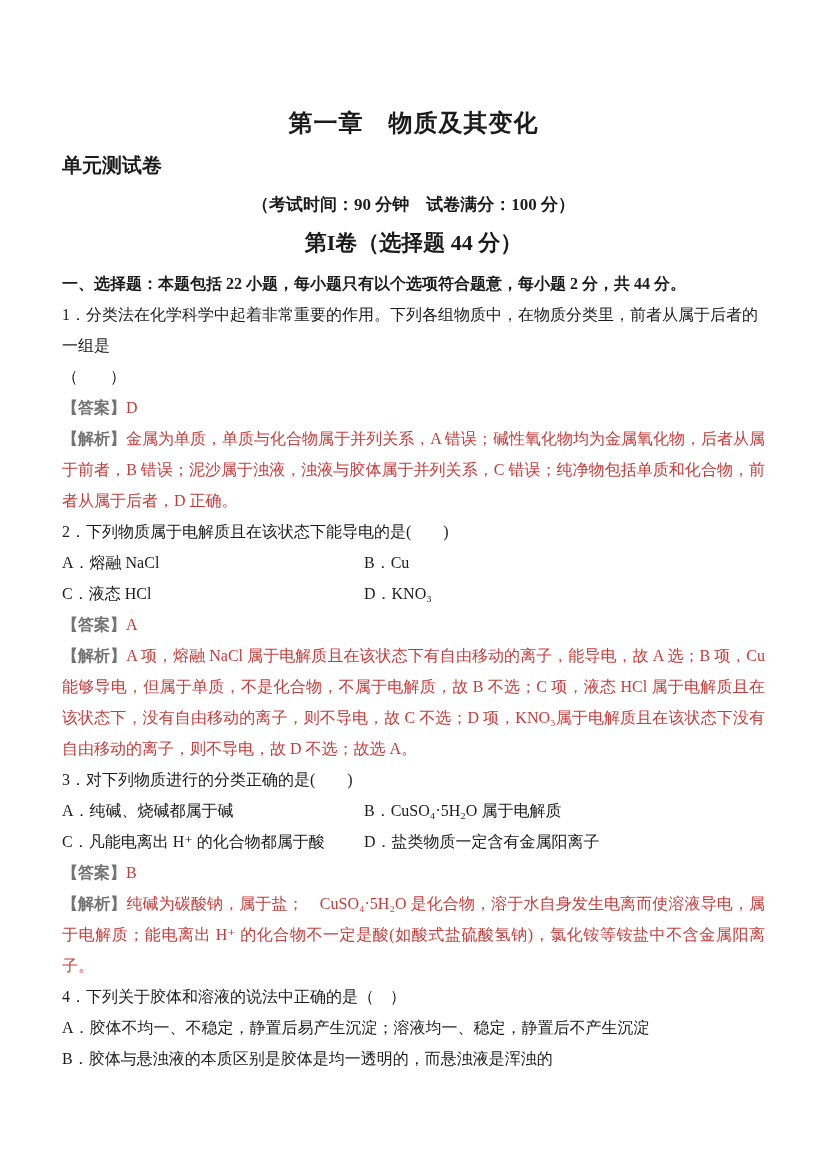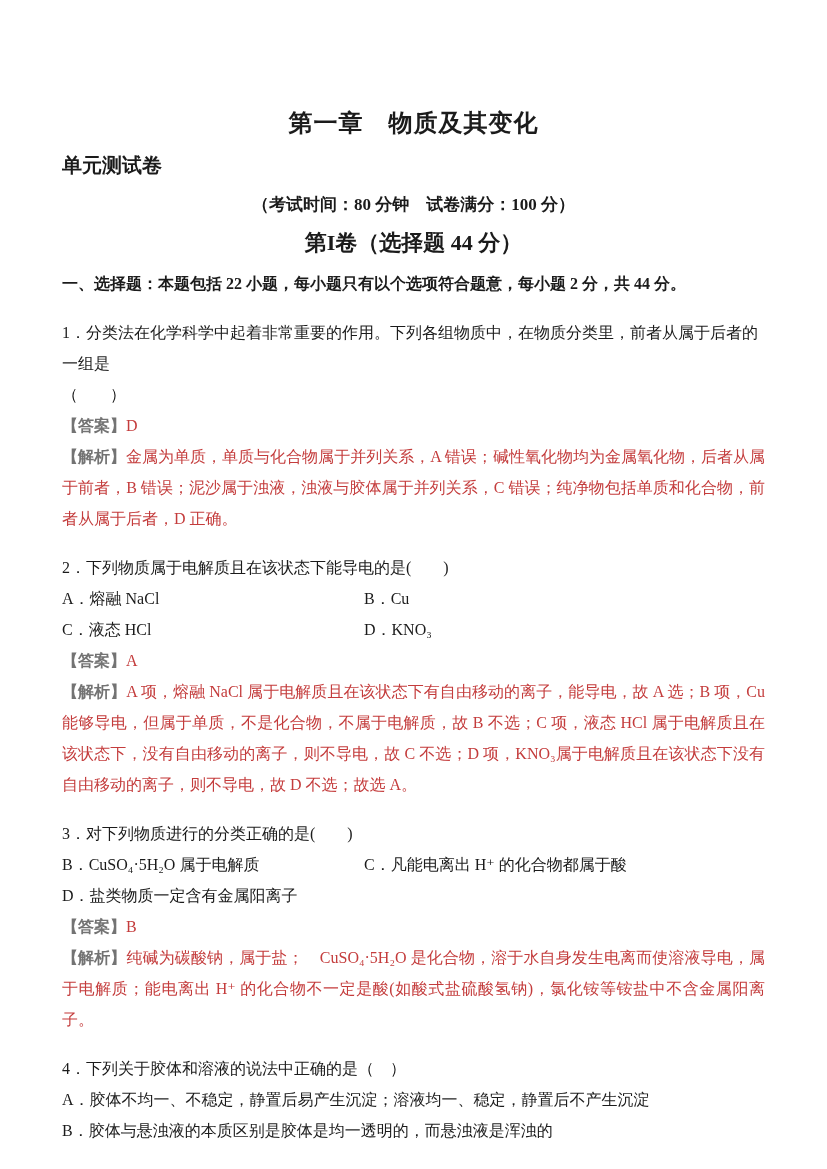--- a/index.html
+++ b/index.html
@@ -72,30 +72,30 @@
   }
   .answer-value {
     color: #c43c3c;
   }
   .analysis-line {
     font-size: 16px;
     line-height: 31px;
     text-align: justify;
     color: #c43c3c;
   }
-  .question { margin-top: 18px; }
+  .question { margin-top: 0; }
 </style>
 </head>
 <body>
 
 <div class="page">
 
   <div class="doc-title">第一章　物质及其变化</div>
   <div class="doc-subtitle">单元测试卷</div>
-  <div class="exam-info">（考试时间：80 分钟　试卷满分：100 分）</div>
+  <div class="exam-info">（考试时间：90 分钟　试卷满分：100 分）</div>
   <div class="section-title">第I卷（选择题 44 分）</div>
   <p class="instructions">一、选择题：本题包括 22 小题，每小题只有以个选项符合题意，每小题 2 分，共 44 分。</p>
 
   <section class="question">
     <p class="line">1．分类法在化学科学中起着非常重要的作用。下列各组物质中，在物质分类里，前者从属于后者的一组是</p>
     <p class="line">（　　）</p>
     <p class="answer-line"><span class="answer-label">【答案】</span><span class="answer-value">D</span></p>
     <p class="analysis-line"><span class="analysis-label">【解析】</span><span>金属为单质，单质与化合物属于并列关系，A 错误；碱性氧化物均为金属氧化物，后者从属于前者，B 错误；泥沙属于浊液，浊液与胶体属于并列关系，C 错误；纯净物包括单质和化合物，前者从属于后者，D 正确。</span></p>
   </section>
 
@@ -107,20 +107,21 @@
       <p>C．液态 HCl</p>
       <p>D．KNO₃</p>
     </div>
     <p class="answer-line"><span class="answer-label">【答案】</span><span class="answer-value">A</span></p>
     <p class="analysis-line"><span class="analysis-label">【解析】</span><span>A 项，熔融 NaCl 属于电解质且在该状态下有自由移动的离子，能导电，故 A 选；B 项，Cu 能够导电，但属于单质，不是化合物，不属于电解质，故 B 不选；C 项，液态 HCl 属于电解质且在该状态下，没有自由移动的离子，则不导电，故 C 不选；D 项，KNO₃属于电解质且在该状态下没有自由移动的离子，则不导电，故 D 不选；故选 A。</span></p>
   </section>
 
   <section class="question">
     <p class="line">3．对下列物质进行的分类正确的是(　　)</p>
     <div class="opt-grid">
+      <p>A．纯碱、烧碱都属于碱</p>
       <p>B．CuSO₄·5H₂O 属于电解质</p>
       <p>C．凡能电离出 H⁺ 的化合物都属于酸</p>
       <p>D．盐类物质一定含有金属阳离子</p>
     </div>
     <p class="answer-line"><span class="answer-label">【答案】</span><span class="answer-value">B</span></p>
     <p class="analysis-line"><span class="analysis-label">【解析】</span><span>纯碱为碳酸钠，属于盐；　CuSO₄·5H₂O 是化合物，溶于水自身发生电离而使溶液导电，属于电解质；能电离出 H⁺ 的化合物不一定是酸(如酸式盐硫酸氢钠)，氯化铵等铵盐中不含金属阳离子。</span></p>
   </section>
 
   <section class="question">
     <p class="line">4．下列关于胶体和溶液的说法中正确的是（　）</p>

